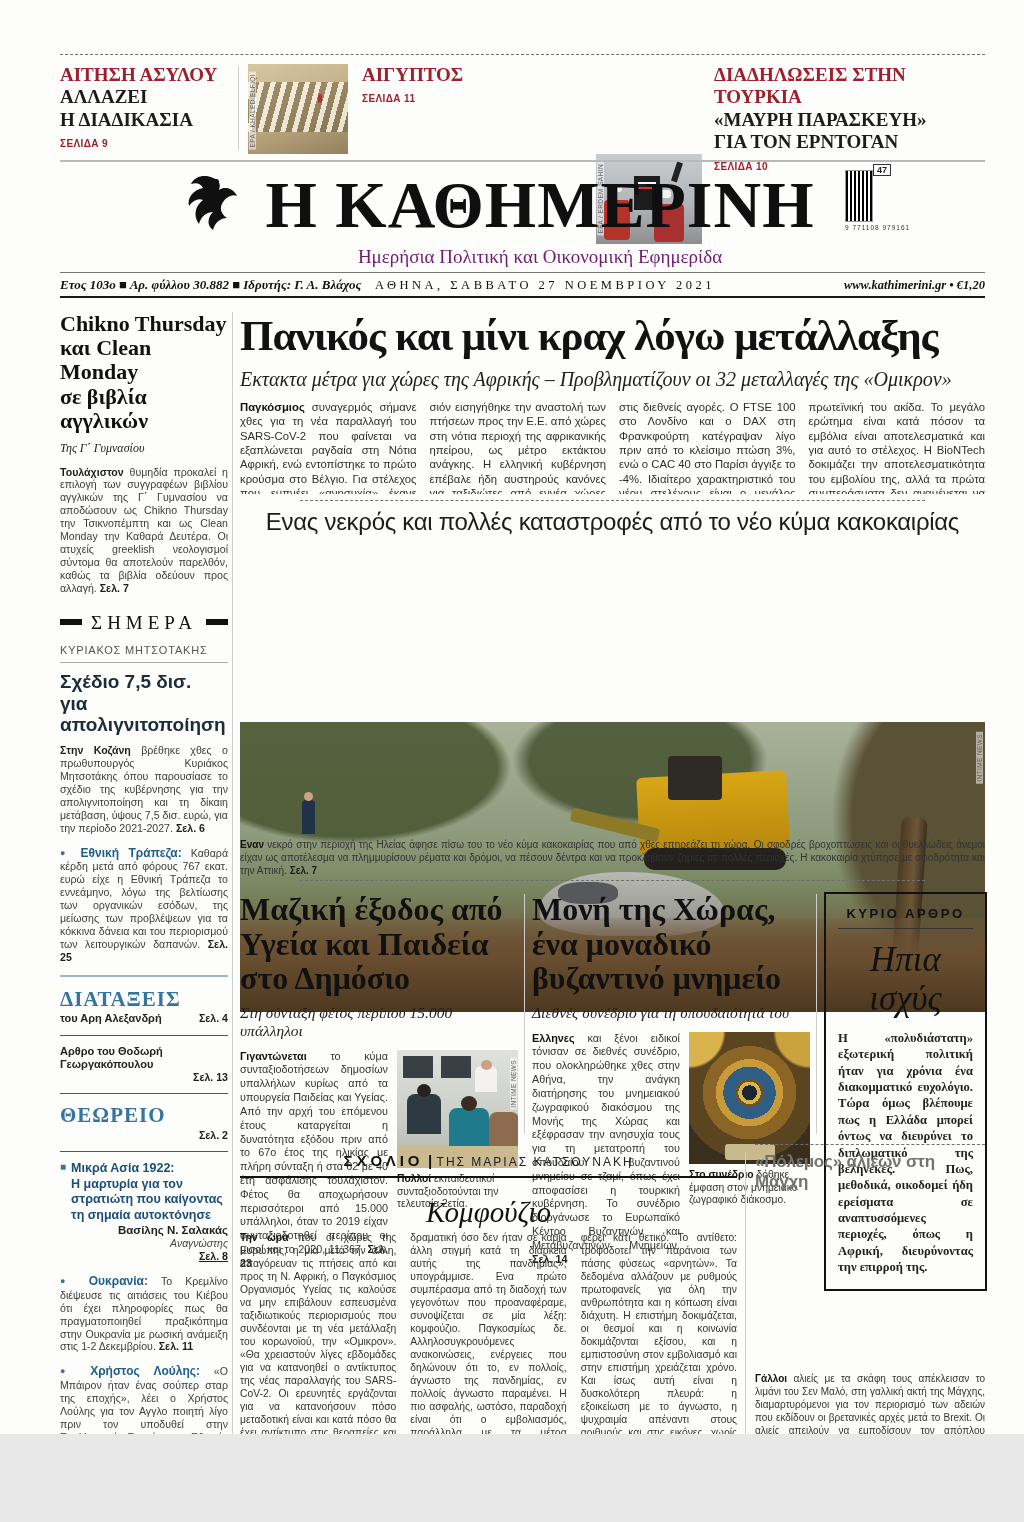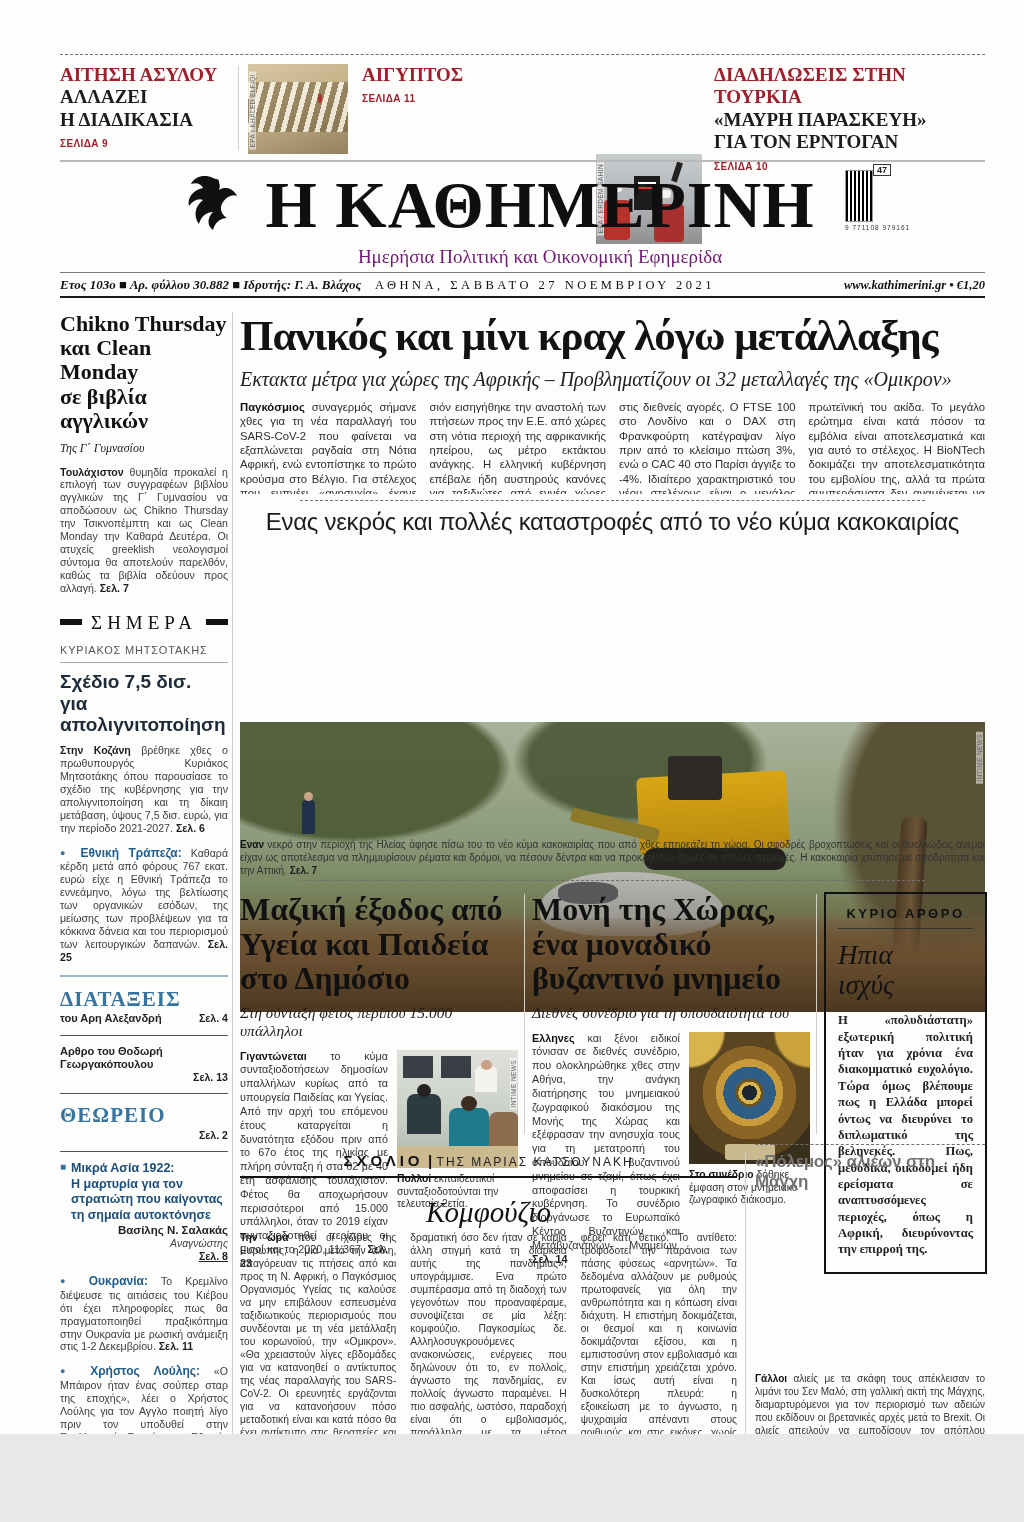--- a/index.html
+++ b/index.html
@@ -63,21 +63,21 @@
   
   .h2{font-family:"Liberation Serif",serif;font-weight:700;font-size:32px;line-height:1.08;color:#111;}
   .deck2{font-family:"Liberation Serif",serif;font-style:italic;font-size:15.5px;color:#1e1e1e;margin:8px 0 10px;}
   .midbody{font-size:10.8px;line-height:1.28;color:#333;}
   .midwrap{display:flex;gap:9px;}
   .cap2{font-size:10.3px;line-height:1.25;color:#333;margin-top:5px;}
   
   .edbox{border:2px solid #111;padding:12px 12px 14px;}
   .ed-label{font-weight:700;font-size:13px;letter-spacing:2.5px;text-align:center;color:#111;
             border-bottom:1px solid #333;padding-bottom:7px;}
-  .ed-title{font-family:"Liberation Serif",serif;font-style:italic;font-size:27px;line-height:1.1;margin:12px 0;color:#111;}
+  .ed-title{font-family:"Liberation Serif",serif;font-style:italic;font-size:35px;text-align:center;line-height:1.1;margin:12px 0;color:#111;}
   .ed-body{font-family:"Liberation Serif",serif;font-weight:700;font-size:12.6px;line-height:1.3;color:#222;text-align:justify;}
   
   .sx-head{text-align:center;border-bottom:2px solid #111;padding-bottom:6px;}
   .sx-label{font-weight:700;font-size:15px;letter-spacing:4px;color:#111;}
   .sx-by{font-size:12px;letter-spacing:2px;color:#222;}
   .sx-title{font-family:"Liberation Serif",serif;font-style:italic;font-size:29px;text-align:center;margin:14px 0 12px;color:#111;}
   .cols3{display:flex;gap:14px;}
   .cols3 .c{flex:1;font-size:10.3px;line-height:1.26;color:#333;}
   .fish-h{font-size:17px;font-weight:700;color:#737373;letter-spacing:-.2px;}
 </style>

